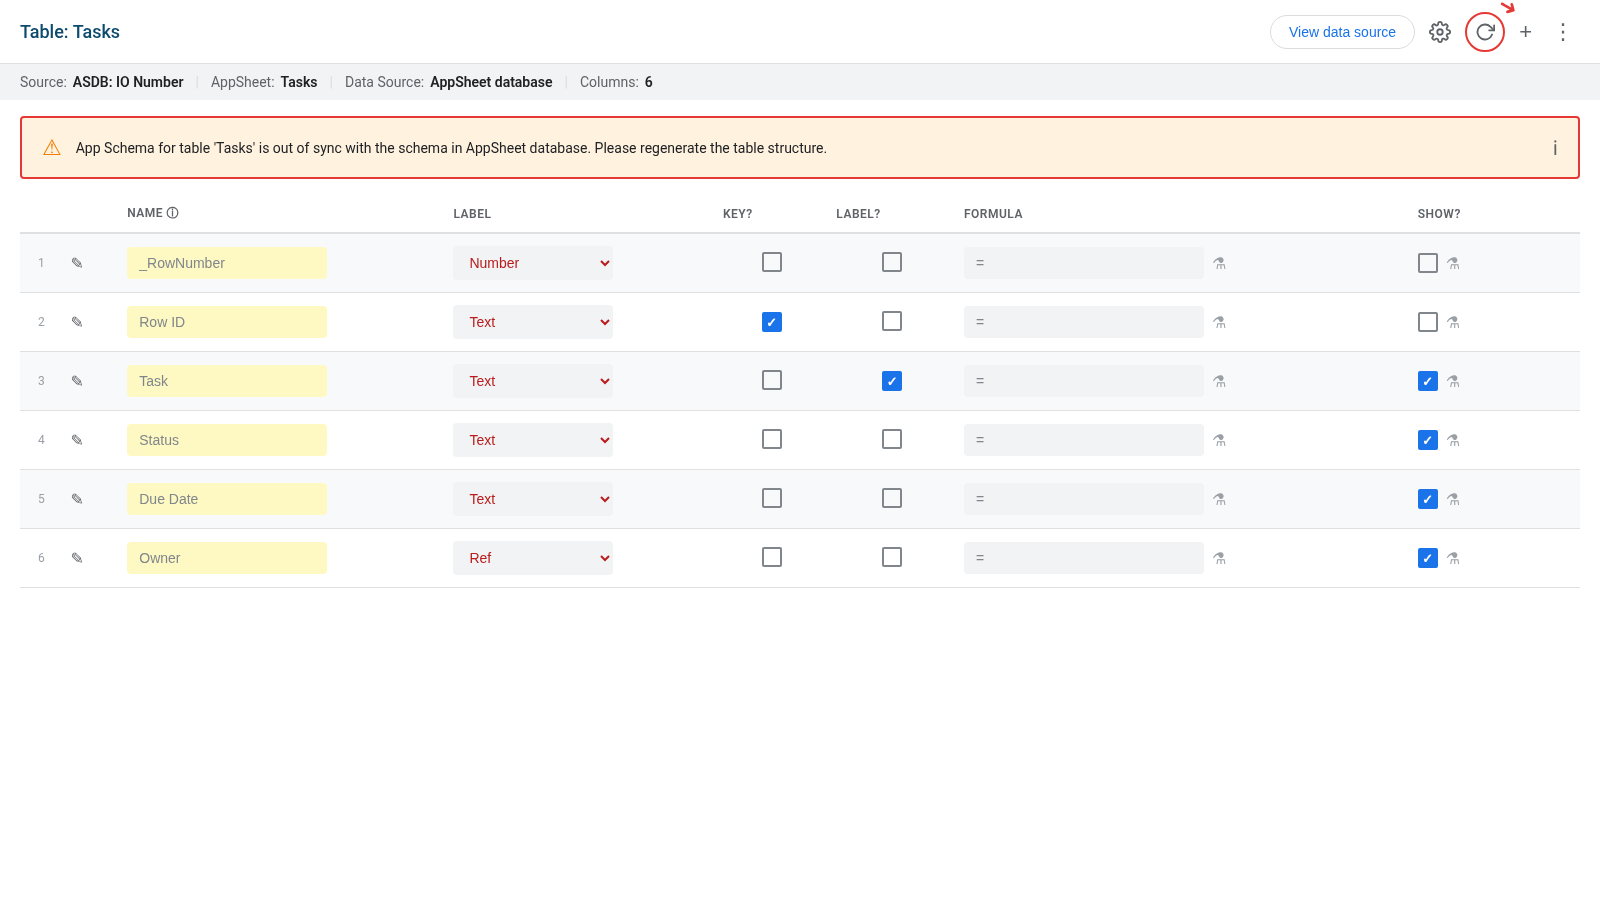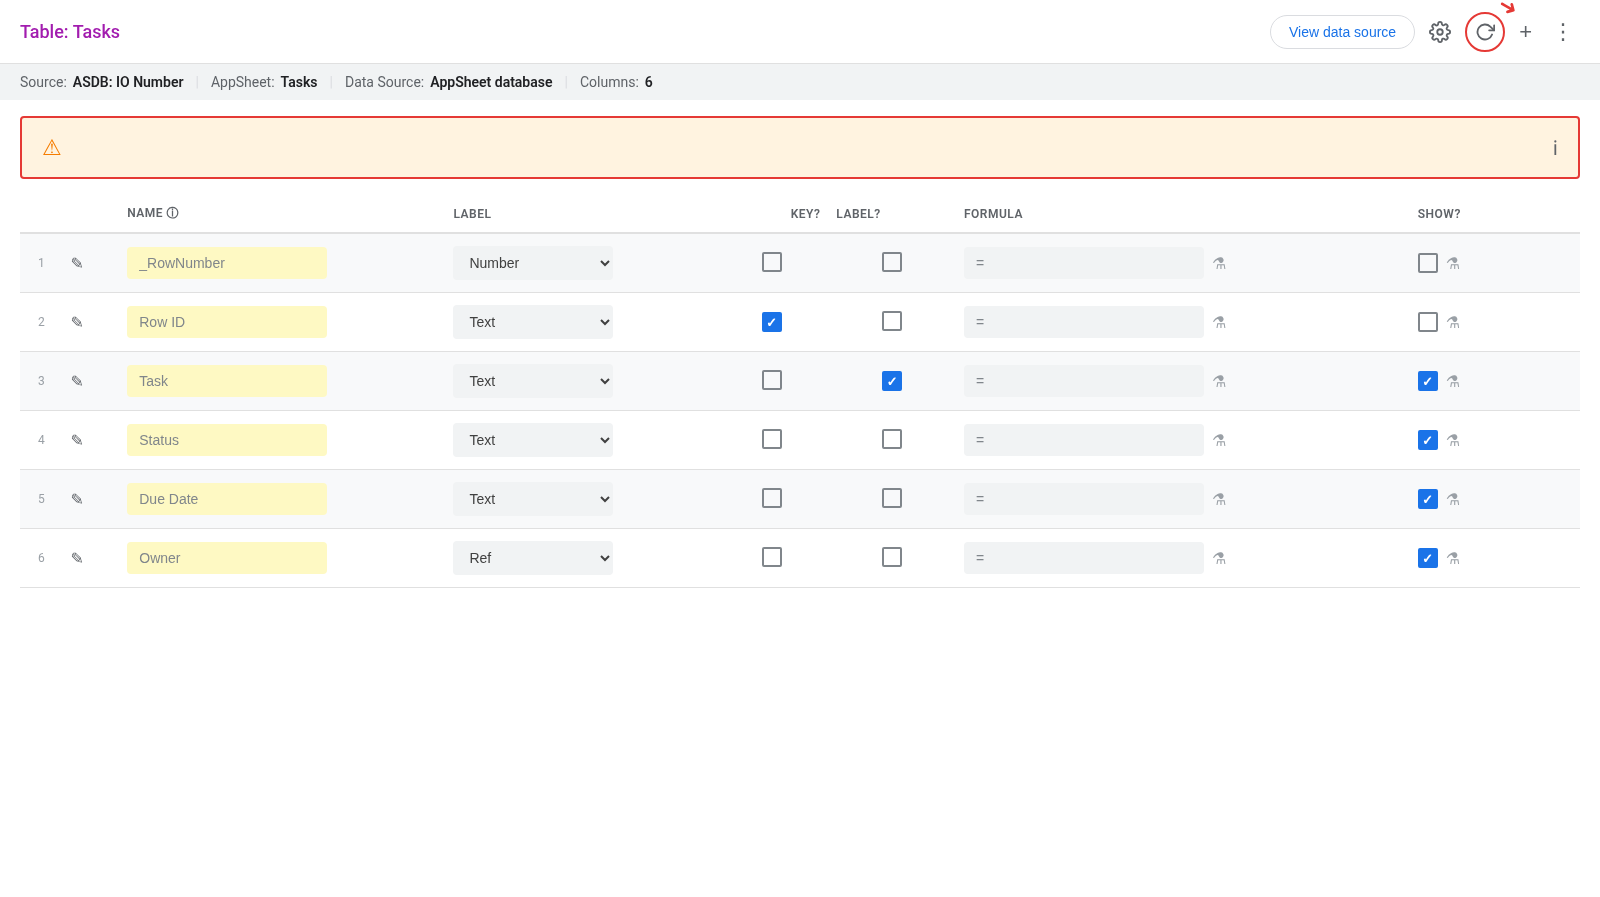--- a/index.html
+++ b/index.html
@@ -10,21 +10,21 @@
       display: flex;
       align-items: center;
       justify-content: space-between;
       padding: 10px 20px;
       border-bottom: 1px solid #e0e0e0;
       height: 64px;
     }
     .header-title {
       font-size: 18px;
       font-weight: 500;
-      color: #a21caf;
+      color: #0c4a6e;
     }
     .header-actions {
       display: flex;
       align-items: center;
       gap: 8px;
     }
     .view-data-source-btn {
       border: 1px solid #dadce0;
       border-radius: 20px;
       padding: 8px 18px;
@@ -156,21 +156,21 @@
       font-size: 14px;
       color: #80868b;
       width: 200px;
     }
     .type-select {
       background: #f1f3f4;
       border: none;
       border-radius: 4px;
       padding: 8px 12px;
       font-size: 14px;
-      color: #404040;
+      color: #b91c1c;
       width: 160px;
       appearance: auto;
       cursor: pointer;
     }
     .checkbox-cell {
       text-align: center;
     }
     .checkbox {
       width: 20px;
       height: 20px;
@@ -270,33 +270,34 @@
   <span class="label">Data Source:</span>
   <span class="value">AppSheet database</span>
   <span style="margin:0 6px;color:#dadce0;">|</span>
   <span class="label">Columns:</span>
   <span class="value">6</span>
 </div>
 
 <div class="alert-box">
   <div class="alert-content">
     <span class="alert-icon">⚠</span>
+    <span class="alert-text">App Schema for table 'Tasks' is out of sync with the schema in AppSheet database. Please regenerate the table structure.</span>
   </div>
   <span class="info-icon">ℹ</span>
 </div>
 
 <div class="table-container">
   <table>
     <thead>
       <tr>
         <th class="col-num"></th>
         <th class="col-edit"></th>
         <th class="col-name">NAME ⓘ</th>
         <th class="col-type">LABEL</th>
-        <th class="col-key" style="text-align:right;">KEY?</th>
+        <th class="col-key" style="text-align:left;">KEY?</th>
         <th class="col-label" style="text-align:left;">LABEL?</th>
         <th class="col-formula">FORMULA</th>
         <th class="col-show" style="">SHOW?</th>
       </tr>
     </thead>
     <tbody id="table-body">
     <tr>
           <td class="row-num col-num">1</td>
           <td class="edit-icon-cell col-edit"><span class="edit-icon" title="Edit">✎</span></td>
           <td class="col-name"><input class="name-field" value="_RowNumber" readonly="" style=""></td>

